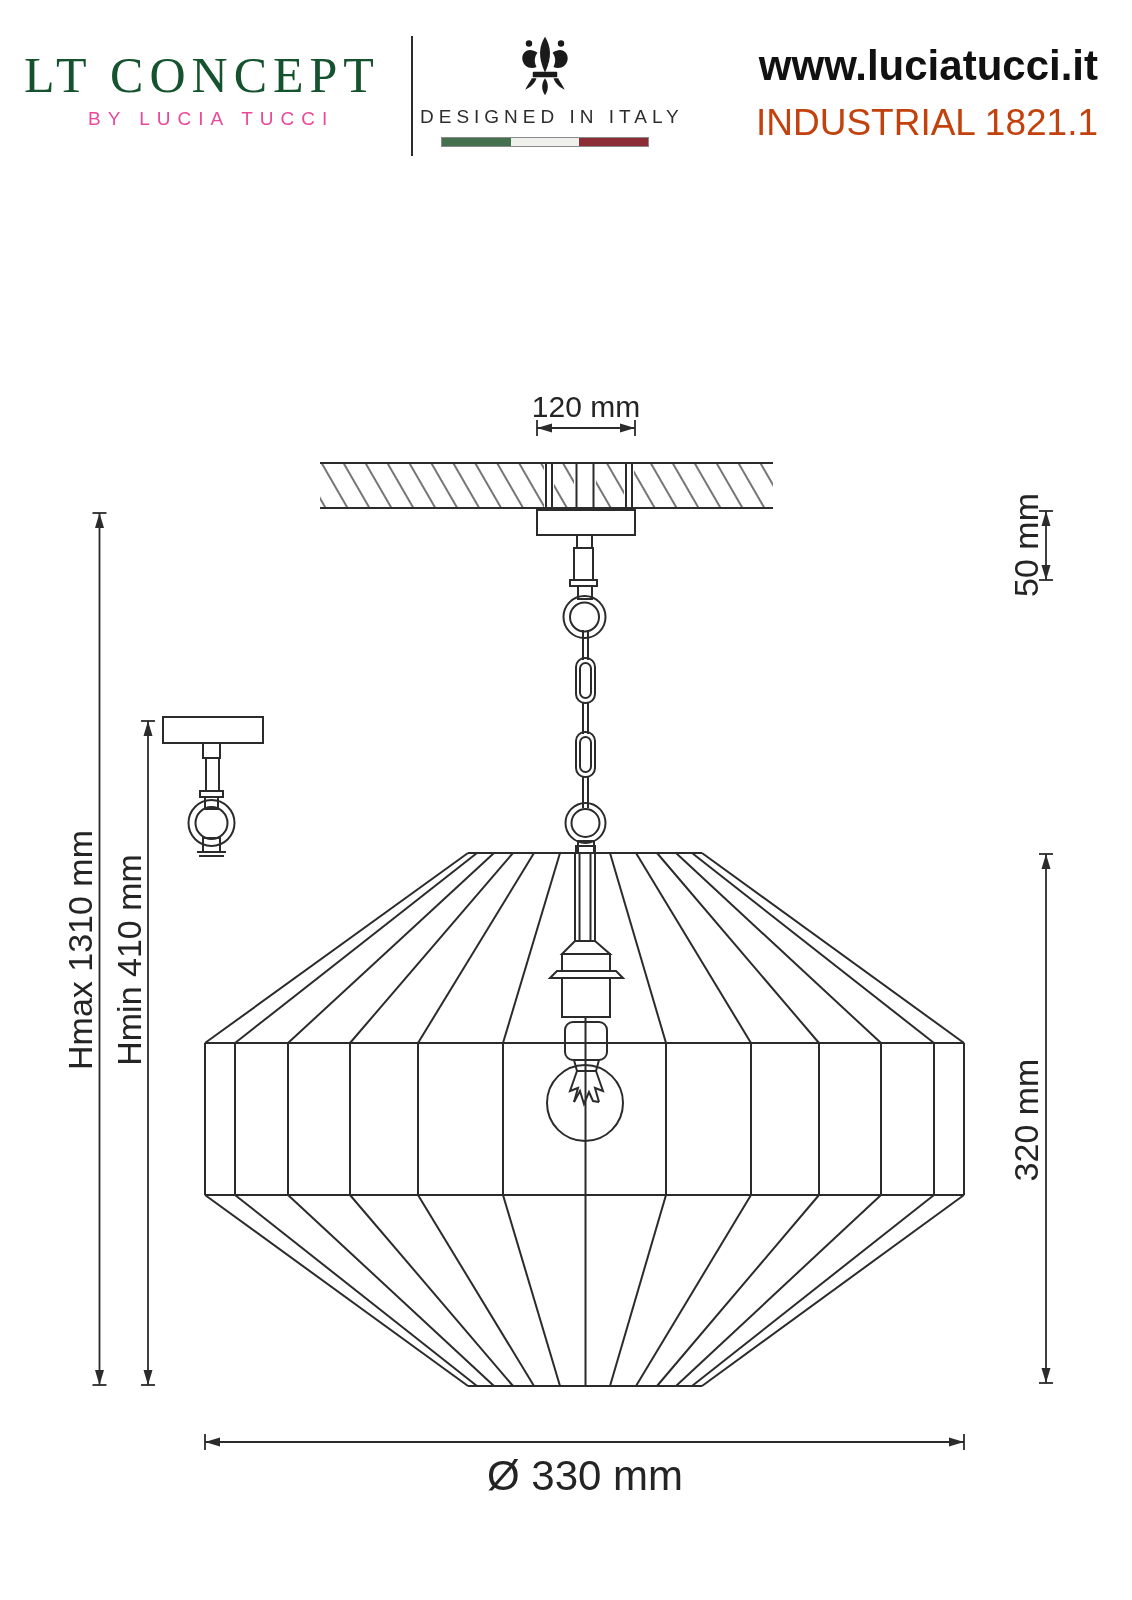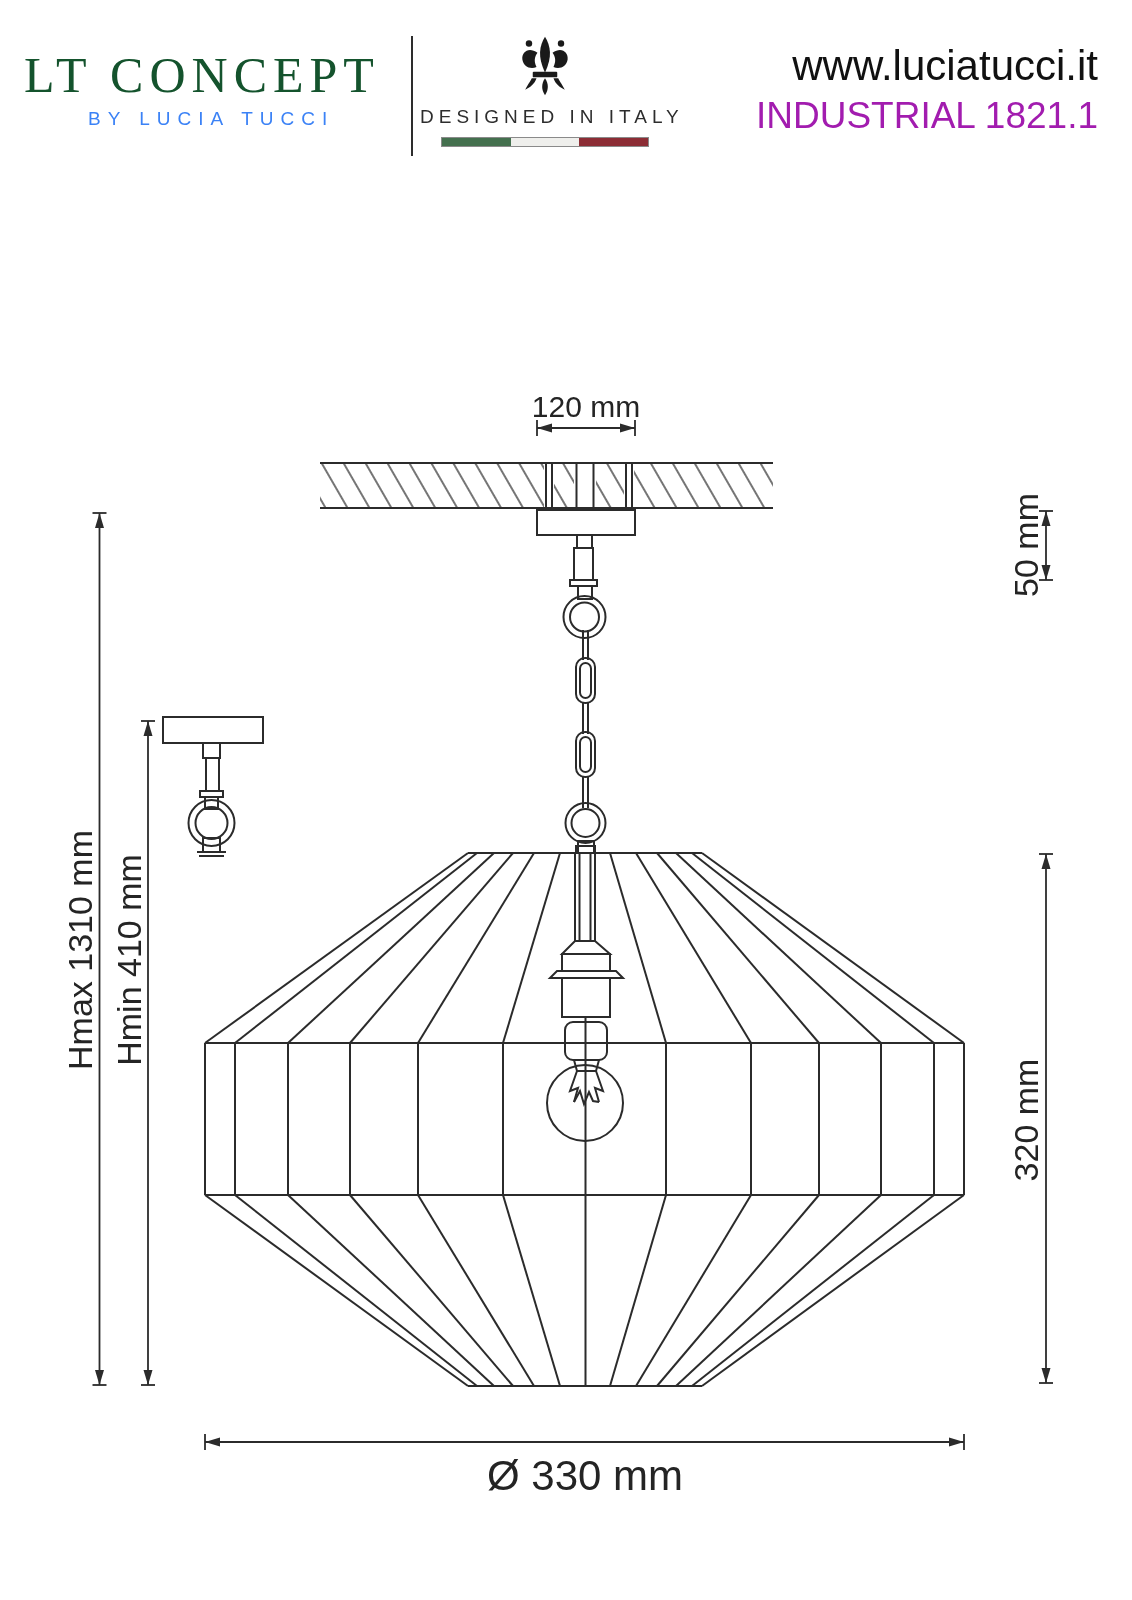--- a/index.html
+++ b/index.html
@@ -7,31 +7,31 @@
     width:1132px;height:1600px;position:relative;background:#ffffff;
     font-family:"Liberation Sans", sans-serif;color:#222222;overflow:hidden;
   }
   .abs{position:absolute;}
   
   .brand-title{
     left:24px;top:46px;font-family:"Liberation Serif", serif;font-weight:400;
     font-size:50px;letter-spacing:6px;color:#14532d;white-space:nowrap;
   }
   .brand-subtitle{
-    left:88px;top:108px;font-size:19px;letter-spacing:7px;color:#3b82f6;white-space:nowrap;
+    left:88px;top:108px;font-size:19px;letter-spacing:7px;color:#ec4899;white-space:nowrap;
   }
   .divider{left:411px;top:36px;width:2px;height:120px;background:#2d2d2d;}
   .made-block{left:420px;top:34px;width:250px;text-align:center;}
   .fleur{display:block;margin:0 auto;}
   .made-label{margin-top:6px;font-size:19px;letter-spacing:5px;color:#2d2d2d;white-space:nowrap;}
   .flag{margin:9px auto 0 auto;width:206px;height:8px;display:flex;border:1px solid #8a8a8a;}
   .flag div{flex:1;height:100%;}
   .right-block{right:34px;top:42px;text-align:right;}
-  .site{font-size:42px;font-weight:normal;color:#111111;letter-spacing:0px;white-space:nowrap;}
-  .product{margin-top:5px;font-size:37px;font-weight:400;color:#a21caf;white-space:nowrap;}
+  .site{font-size:42px;font-weight:bold;color:#111111;letter-spacing:0px;white-space:nowrap;}
+  .product{margin-top:12px;font-size:37px;font-weight:400;color:#c2410c;white-space:nowrap;}
   
   svg text{fill:#242424;font-family:"Liberation Sans", sans-serif;}
   .ln{stroke:#2b2b2b;stroke-width:2;fill:none;}
   .dim{stroke:#2b2b2b;stroke-width:1.8;fill:none;}
   .arr{fill:#2b2b2b;stroke:none;}
   .whitefill{fill:#ffffff;stroke:none;}
   .dimtext{font-size:34px;}
 </style>
 </head>
 <body>

